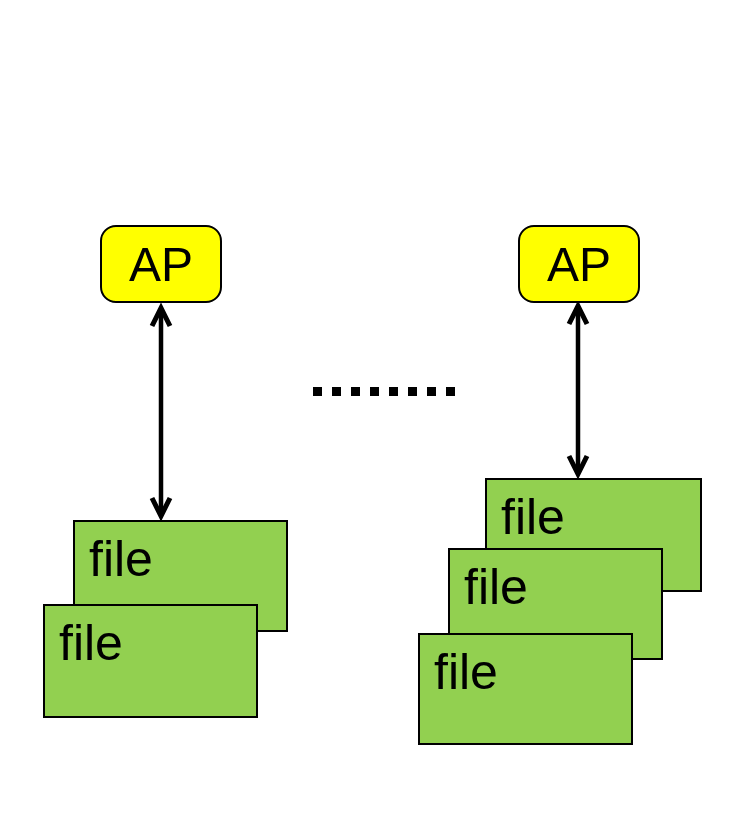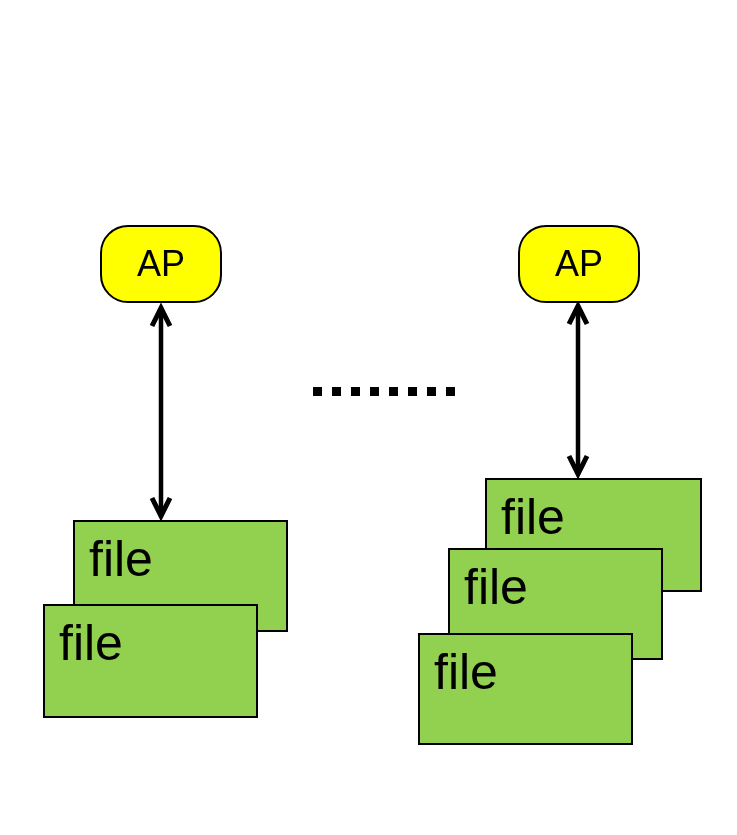--- a/index.html
+++ b/index.html
@@ -15,25 +15,25 @@
     font-family: "Liberation Sans", sans-serif;
     overflow: hidden;
   }
   .ap-box {
     position: absolute;
     width: 122px;
     height: 78px;
     box-sizing: border-box;
     background: var(--ap-fill, #ffff00);
     border: 2.5px solid var(--stroke, #000000);
-    border-radius: 28px;
+    border-radius: 16px;
     display: flex;
     align-items: center;
     justify-content: center;
-    font-size: 36px;
+    font-size: 48px;
     color: #000;
   }
   .ap-left  { left: 100px; top: 225px; }
   .ap-right { left: 518px; top: 225px; }
 
   .file-rect {
     position: absolute;
     width: 215px;
     height: 112px;
     box-sizing: border-box;

